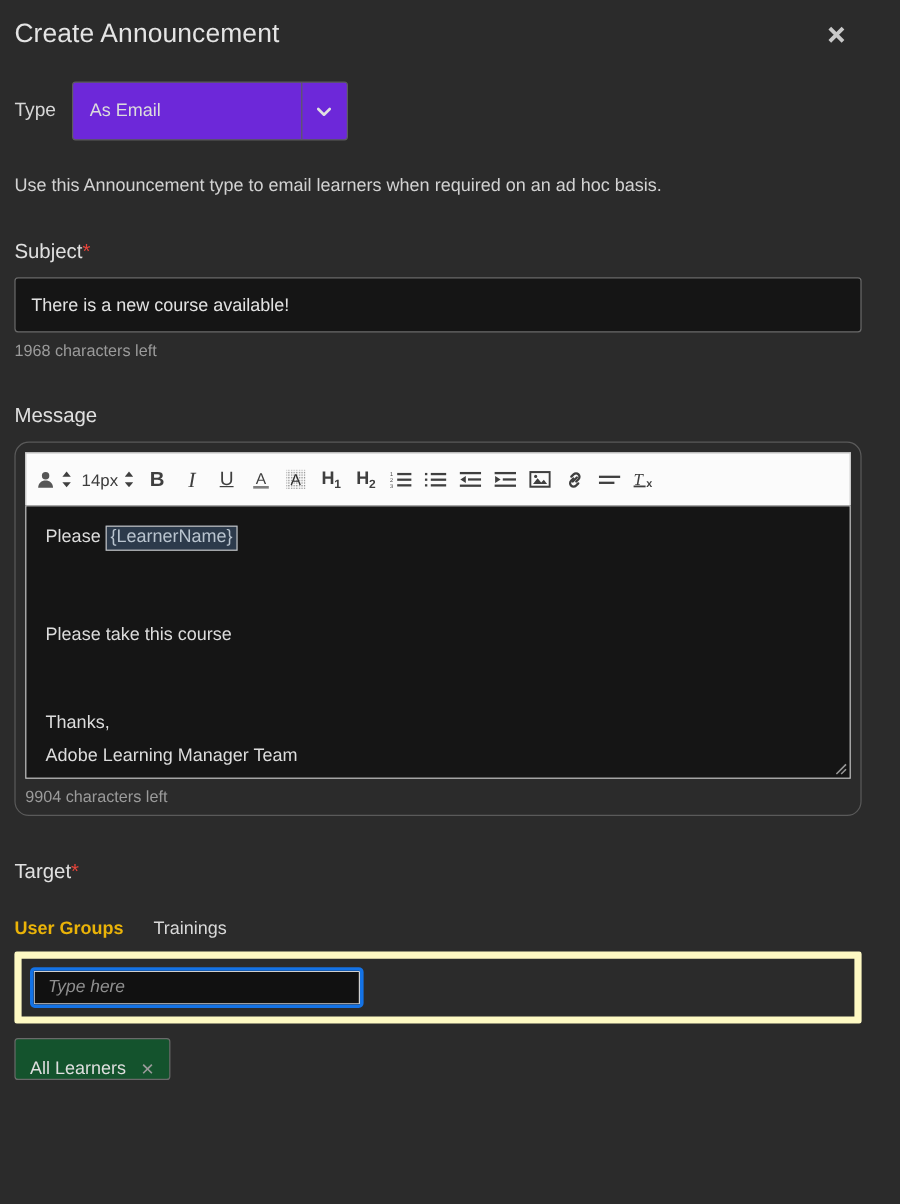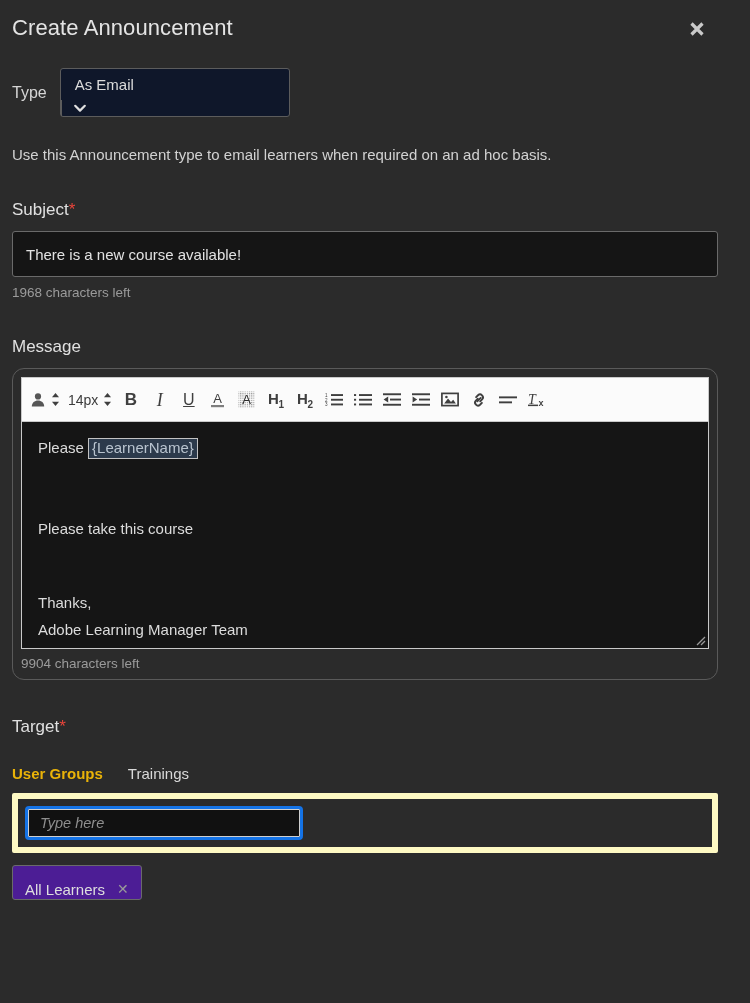--- a/index.html
+++ b/index.html
@@ -58,26 +58,25 @@
     gap: 13px;
   }
   .type-label {
     font-size: 16px;
     color: #d6d6d6;
   }
   .select {
     display: flex;
     width: 230px;
     height: 49px;
-    background: #0f172a;
+    background: #6d28d9;
     border: 1px solid #5c5c5c;
     border-radius: 3px;
     box-sizing: border-box;
     cursor: pointer;
-    flex-direction: column;
   }
   .select-value {
     flex: 1;
     display: flex;
     align-items: center;
     padding-left: 14px;
     font-size: 15px;
     color: #dcdcdc;
   }
   .select-arrow {
@@ -249,25 +248,25 @@
     font-style: italic;
     font-size: 14.5px;
     padding: 0 12px;
     outline: none;
   }
   .type-here::placeholder { color: #8f8f8f; font-style: italic; opacity: 1; }
 
   .chips { margin-top: 12px; display: flex; gap: 8px; }
   .chip {
     display: flex;
-    align-items: flex-start;
+    align-items: flex-end;
     gap: 12px;
     height: 35px;
-    padding: 15px 12px;
-    background: #4c1d95;
+    padding: 0 12px;
+    background: #14532d;
     border: 1px solid #6a6a6a;
     border-radius: 3px;
     font-size: 15px;
     color: #dedede;
     cursor: pointer;
     box-sizing: border-box;
   }
   .chip-x { color: #9a9a9a; font-size: 14px; cursor: pointer; }
 </style>
 </head>

